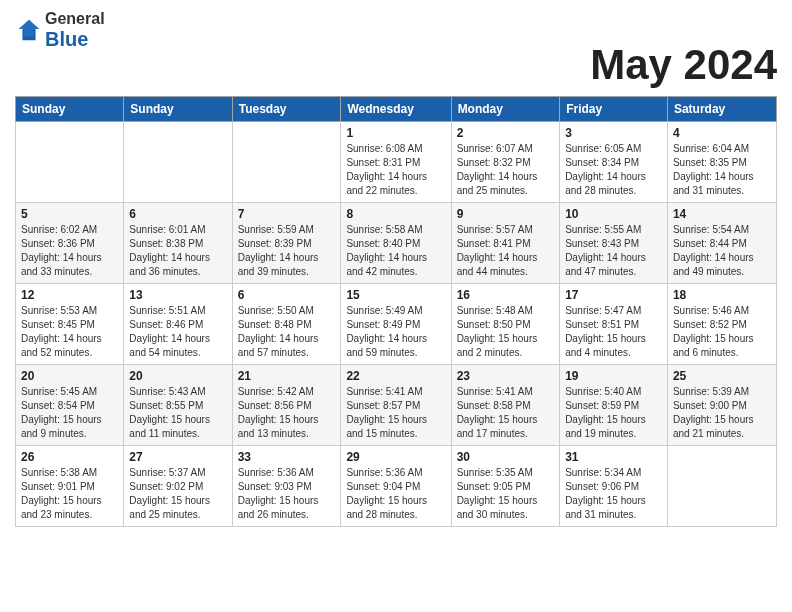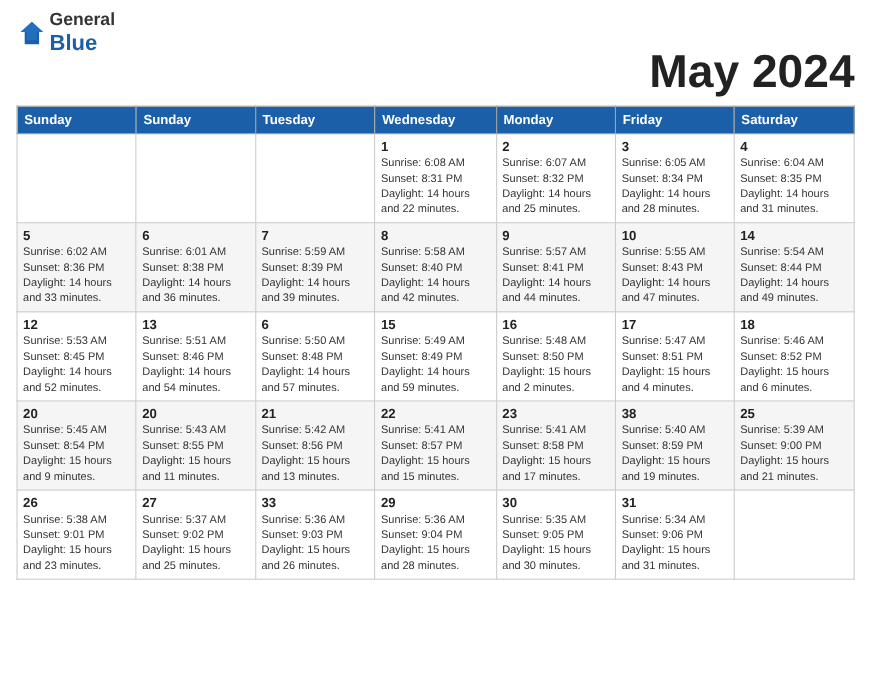--- a/index.html
+++ b/index.html
@@ -233,21 +233,21 @@
           </td>
           <td>
             <span class="day-number">22</span>
             <div class="day-info">Sunrise: 5:41 AM<br>Sunset: 8:57 PM<br>Daylight: 15 hours and 15 minutes.</div>
           </td>
           <td>
             <span class="day-number">23</span>
             <div class="day-info">Sunrise: 5:41 AM<br>Sunset: 8:58 PM<br>Daylight: 15 hours and 17 minutes.</div>
           </td>
           <td>
-            <span class="day-number">38</span>
+            <span class="day-number">19</span>
             <div class="day-info">Sunrise: 5:40 AM<br>Sunset: 8:59 PM<br>Daylight: 15 hours and 19 minutes.</div>
           </td>
           <td>
             <span class="day-number">25</span>
             <div class="day-info">Sunrise: 5:39 AM<br>Sunset: 9:00 PM<br>Daylight: 15 hours and 21 minutes.</div>
           </td>
         </tr>
         <tr>
           <td>
             <span class="day-number">26</span>

